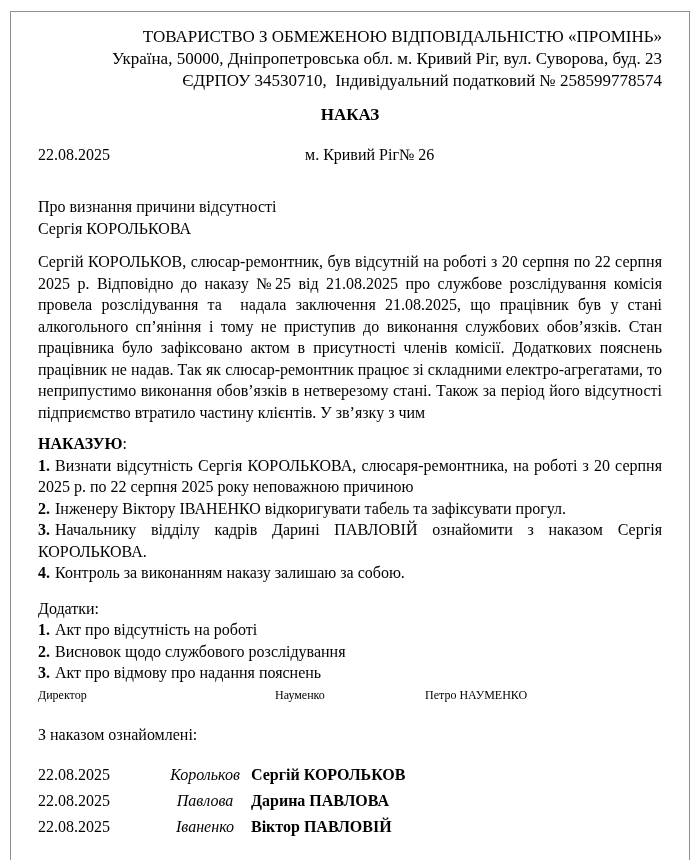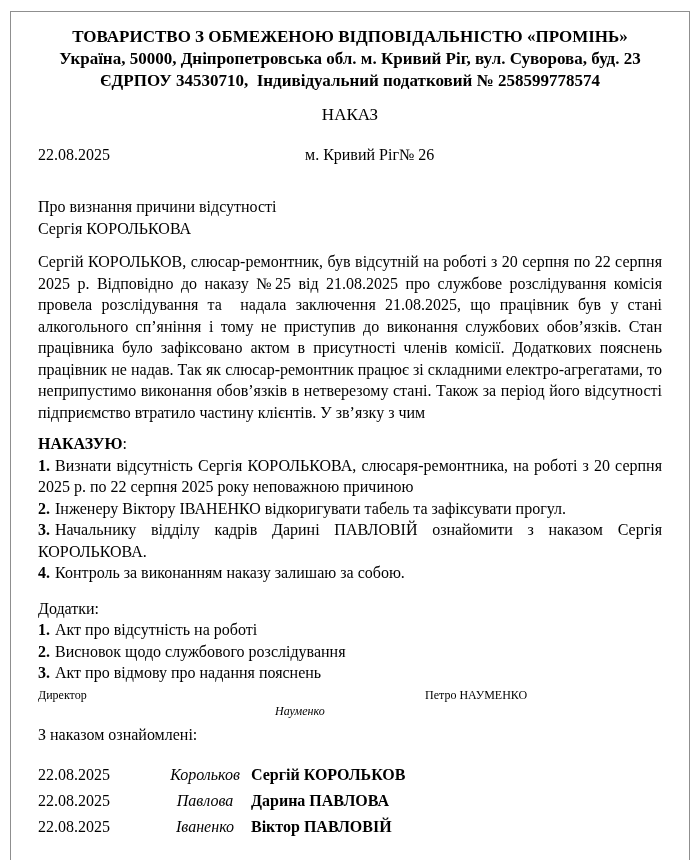--- a/index.html
+++ b/index.html
@@ -19,29 +19,29 @@
     position: absolute;
     left: 10px;
     top: 11px;
     width: 680px;
     height: 930px;
     box-sizing: border-box;
     border: 1.5px solid #8f8f8f;
     padding: 14px 27px 0 27px;
     background: #ffffff;
   }
-  .doc-header { text-align: center; font-weight: bold; }
+  .doc-header { text-align: right; font-weight: normal; }
   .h-line {
     font-size: 17px;
     line-height: 22px;
     white-space: pre-wrap;
   }
   .doc-title {
     text-align: center;
-    font-weight: normal;
+    font-weight: bold;
     font-size: 17px;
     line-height: 22px;
     margin-top: 12px;
   }
   .date-row {
     position: relative;
     margin-top: 18px;
     font-size: 16px;
     line-height: 22px;
     height: 22px;
@@ -72,21 +72,21 @@
     text-align: justify;
   }
   .item .num { font-weight: bold; margin-right: 5px; }
   .attachments { margin-top: 14px; font-size: 16px; line-height: 21.5px; }
   .sig-row {
     position: relative;
     font-size: 12px;
     line-height: 22px;
     height: 22px;
   }
-  .sig-row .sig  { position: absolute; left: 237px; top: 16px; font-style: italic; }
+  .sig-row .sig  { position: absolute; left: 237px; top: 0; }
   .sig-row .name { position: absolute; left: 387px; top: 0; }
   .ack-heading { margin-top: 18px; font-size: 16px; line-height: 22px; }
   .ack-rows { margin-top: 16px; }
   .ack-row {
     display: flex;
     font-size: 16px;
     line-height: 26px;
     height: 26px;
   }
   .ack-row .a-date { width: 125px; flex: 0 0 auto; }

